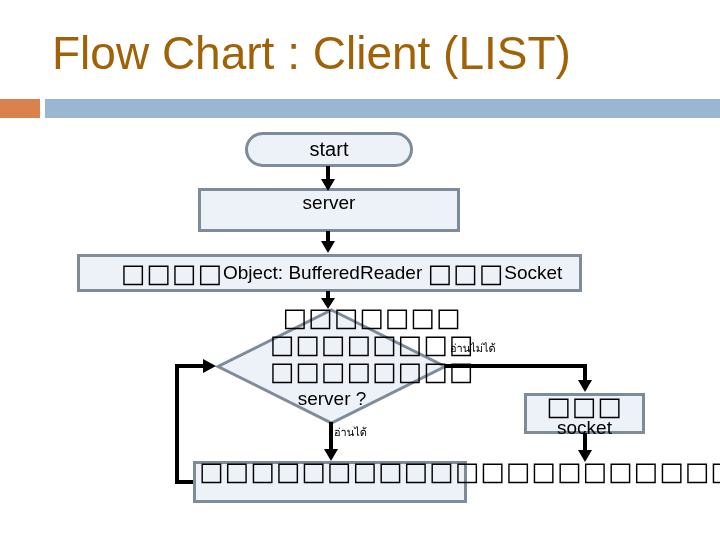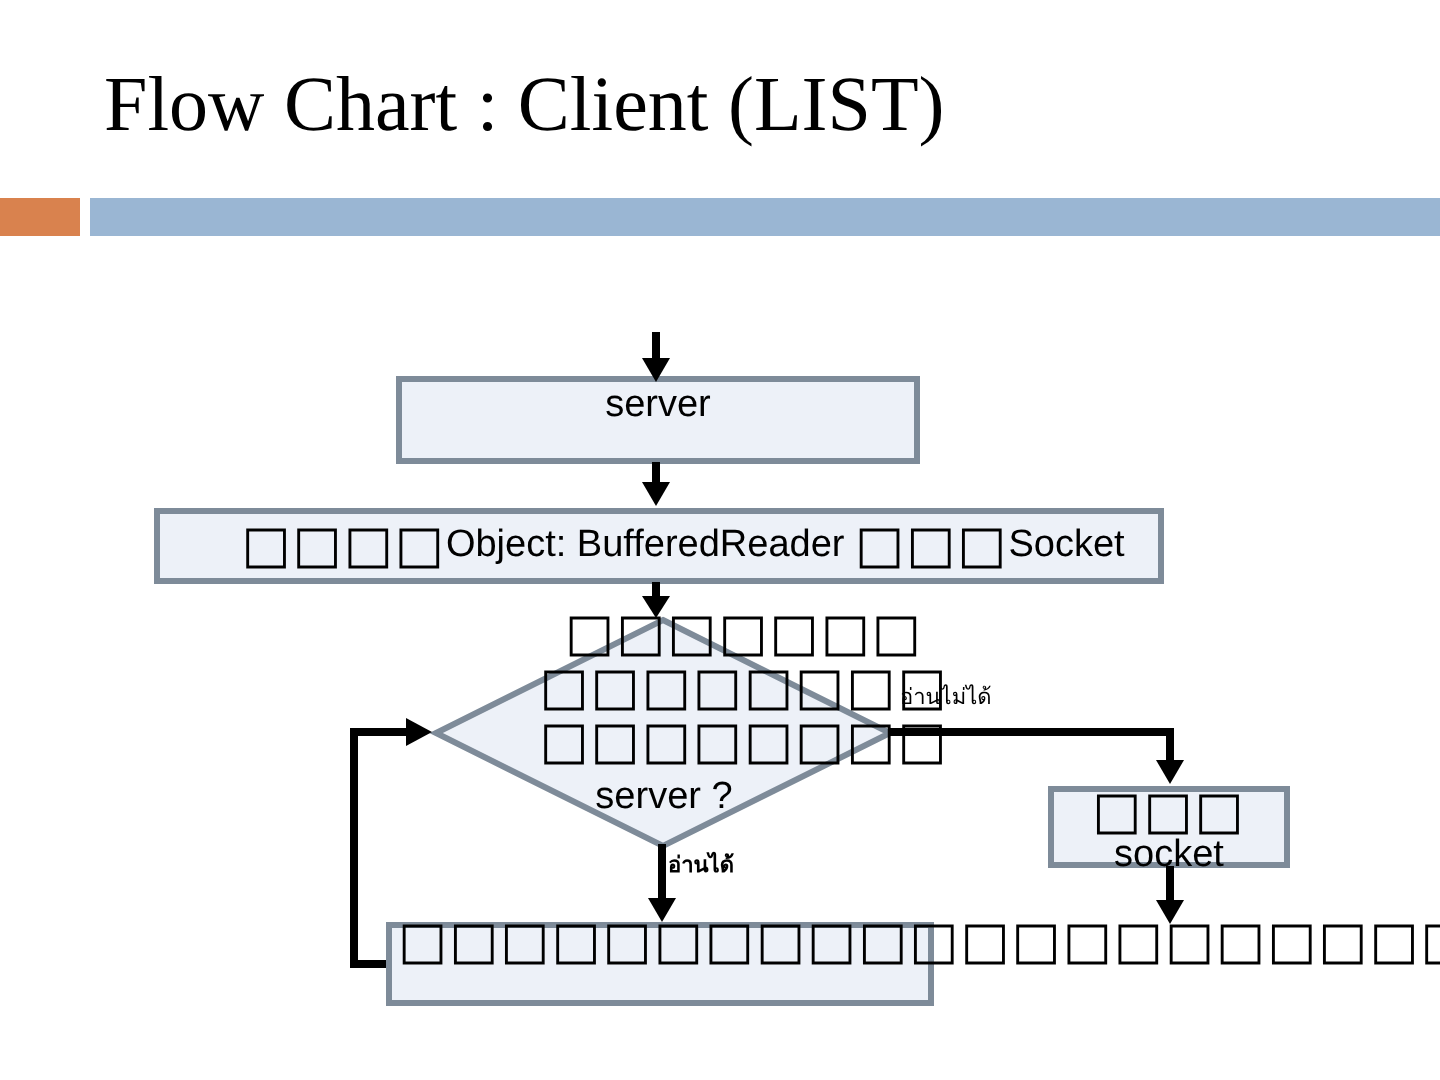--- a/index.html
+++ b/index.html
@@ -1,19 +1,19 @@
 <!DOCTYPE html>
 <html><head>
 <meta charset="utf-8">
 <style>
   html,body{margin:0;padding:0;background:#fff;}
   .slide{position:relative;width:720px;height:540px;background:#ffffff;overflow:hidden;
          font-family:"Liberation Sans",sans-serif;color:#000;}
-  .title{position:absolute;left:52px;top:31px;font-size:39px;line-height:44px;
-         color:#000000;white-space:nowrap;font-family:Liberation Serif, serif;}
+  .title{position:absolute;left:52px;top:31px;font-size:46px;line-height:44px;
+         color:#a16207;white-space:nowrap;font-family:Liberation Sans, sans-serif;}
   .bar-orange{position:absolute;left:0;top:99px;width:40px;height:19px;background:#d9824e;}
   .bar-blue{position:absolute;left:45px;top:99px;width:675px;height:19px;background:#9ab6d3;}
 
   .node{position:absolute;background:#edf1f8;border:3px solid #7e8b99;box-sizing:border-box;
         text-align:center;font-size:19px;line-height:21px;z-index:10;}
   .pill{border-radius:18px;display:flex;align-items:center;justify-content:center;font-size:20px;}
   .tofu{font-family:"DejaVu Sans",sans-serif;font-size:26px;line-height:inherit;
         letter-spacing:1px;vertical-align:-3px;}
   .nowrap{white-space:nowrap;}
 
@@ -27,41 +27,44 @@
   #bottomrect .row2{text-align:center;transform:translateX(85px);white-space:nowrap;}
   #end{left:500px;top:463px;width:173px;height:35px;z-index:20;}
 
   .diamond-text{position:absolute;left:218px;top:304px;width:228px;text-align:center;
                 font-size:19px;line-height:27px;z-index:15;}
   .dshift{transform:translateX(40px);}
 
   .thai-label{position:absolute;font-size:11px;line-height:17px;z-index:35;white-space:nowrap;
               font-family:"DejaVu Sans","Liberation Sans",sans-serif;}
   #cannotread{left:450px;top:340px;}
-  #canread{left:334px;top:424px;font-weight:bold;}
+  #canread{left:334px;top:424px;}
 
   svg.layer{position:absolute;left:0;top:0;width:720px;height:540px;pointer-events:none;}
   #diamondsvg{z-index:5;}
   #connectors{z-index:30;}
   .conn{stroke:#000;stroke-width:4;fill:none;}
   .head{fill:#000;stroke:none;}
 </style>
 </head>
 <body>
 
 <div class="slide">
 
   <div class="title">Flow Chart : Client (LIST)</div>
   <div class="bar-orange"></div>
   <div class="bar-blue"></div>
 
   <svg id="diamondsvg" class="layer">
     <polygon points="331.5,310 445,366.5 331.5,423 218,366.5" fill="#edf1f8" stroke="#7e8b99" stroke-width="3"></polygon>
   </svg>
 
+  <div class="node pill" id="start">
+    <span>start</span>
+  </div>
 
   <div class="node" id="rect1">
     <div>server</div>
   </div>
 
   <div class="node" id="rect2">
     <div class="row nowrap">
       <span class="tofu">□□□□</span><span>Object: BufferedReader </span><span class="tofu">□□□</span><span>Socket</span>
     </div>
   </div>

